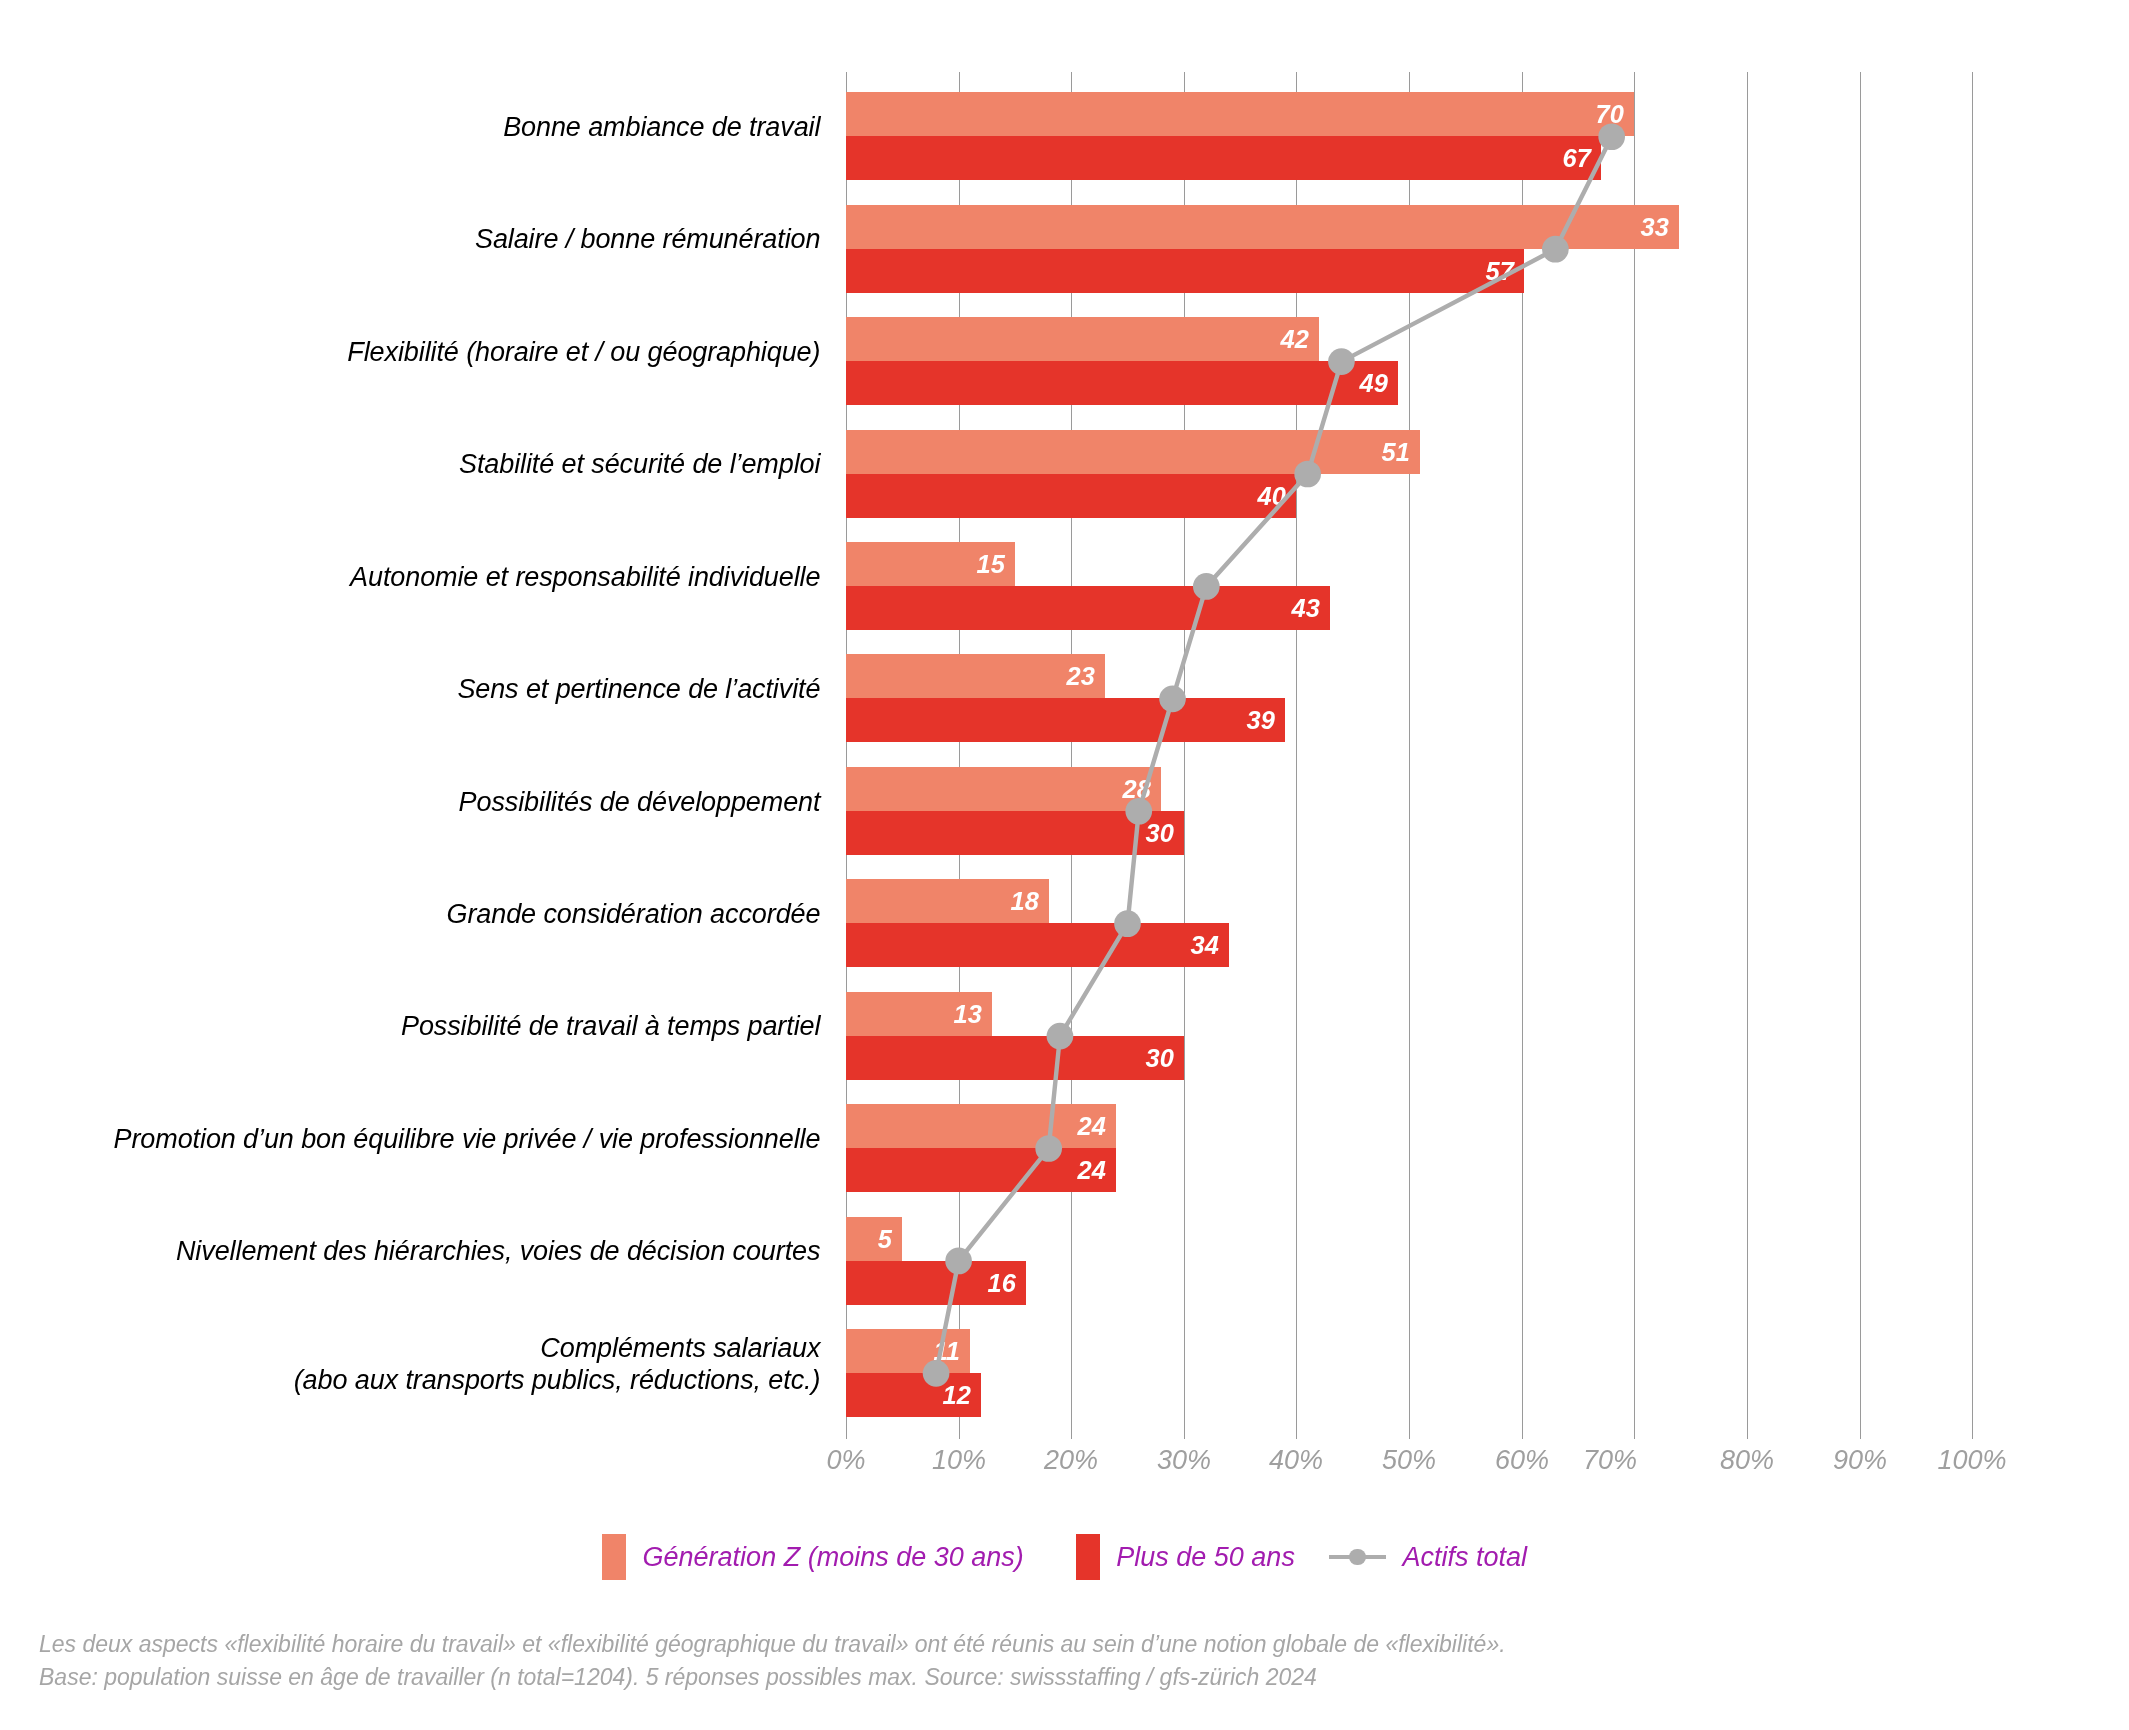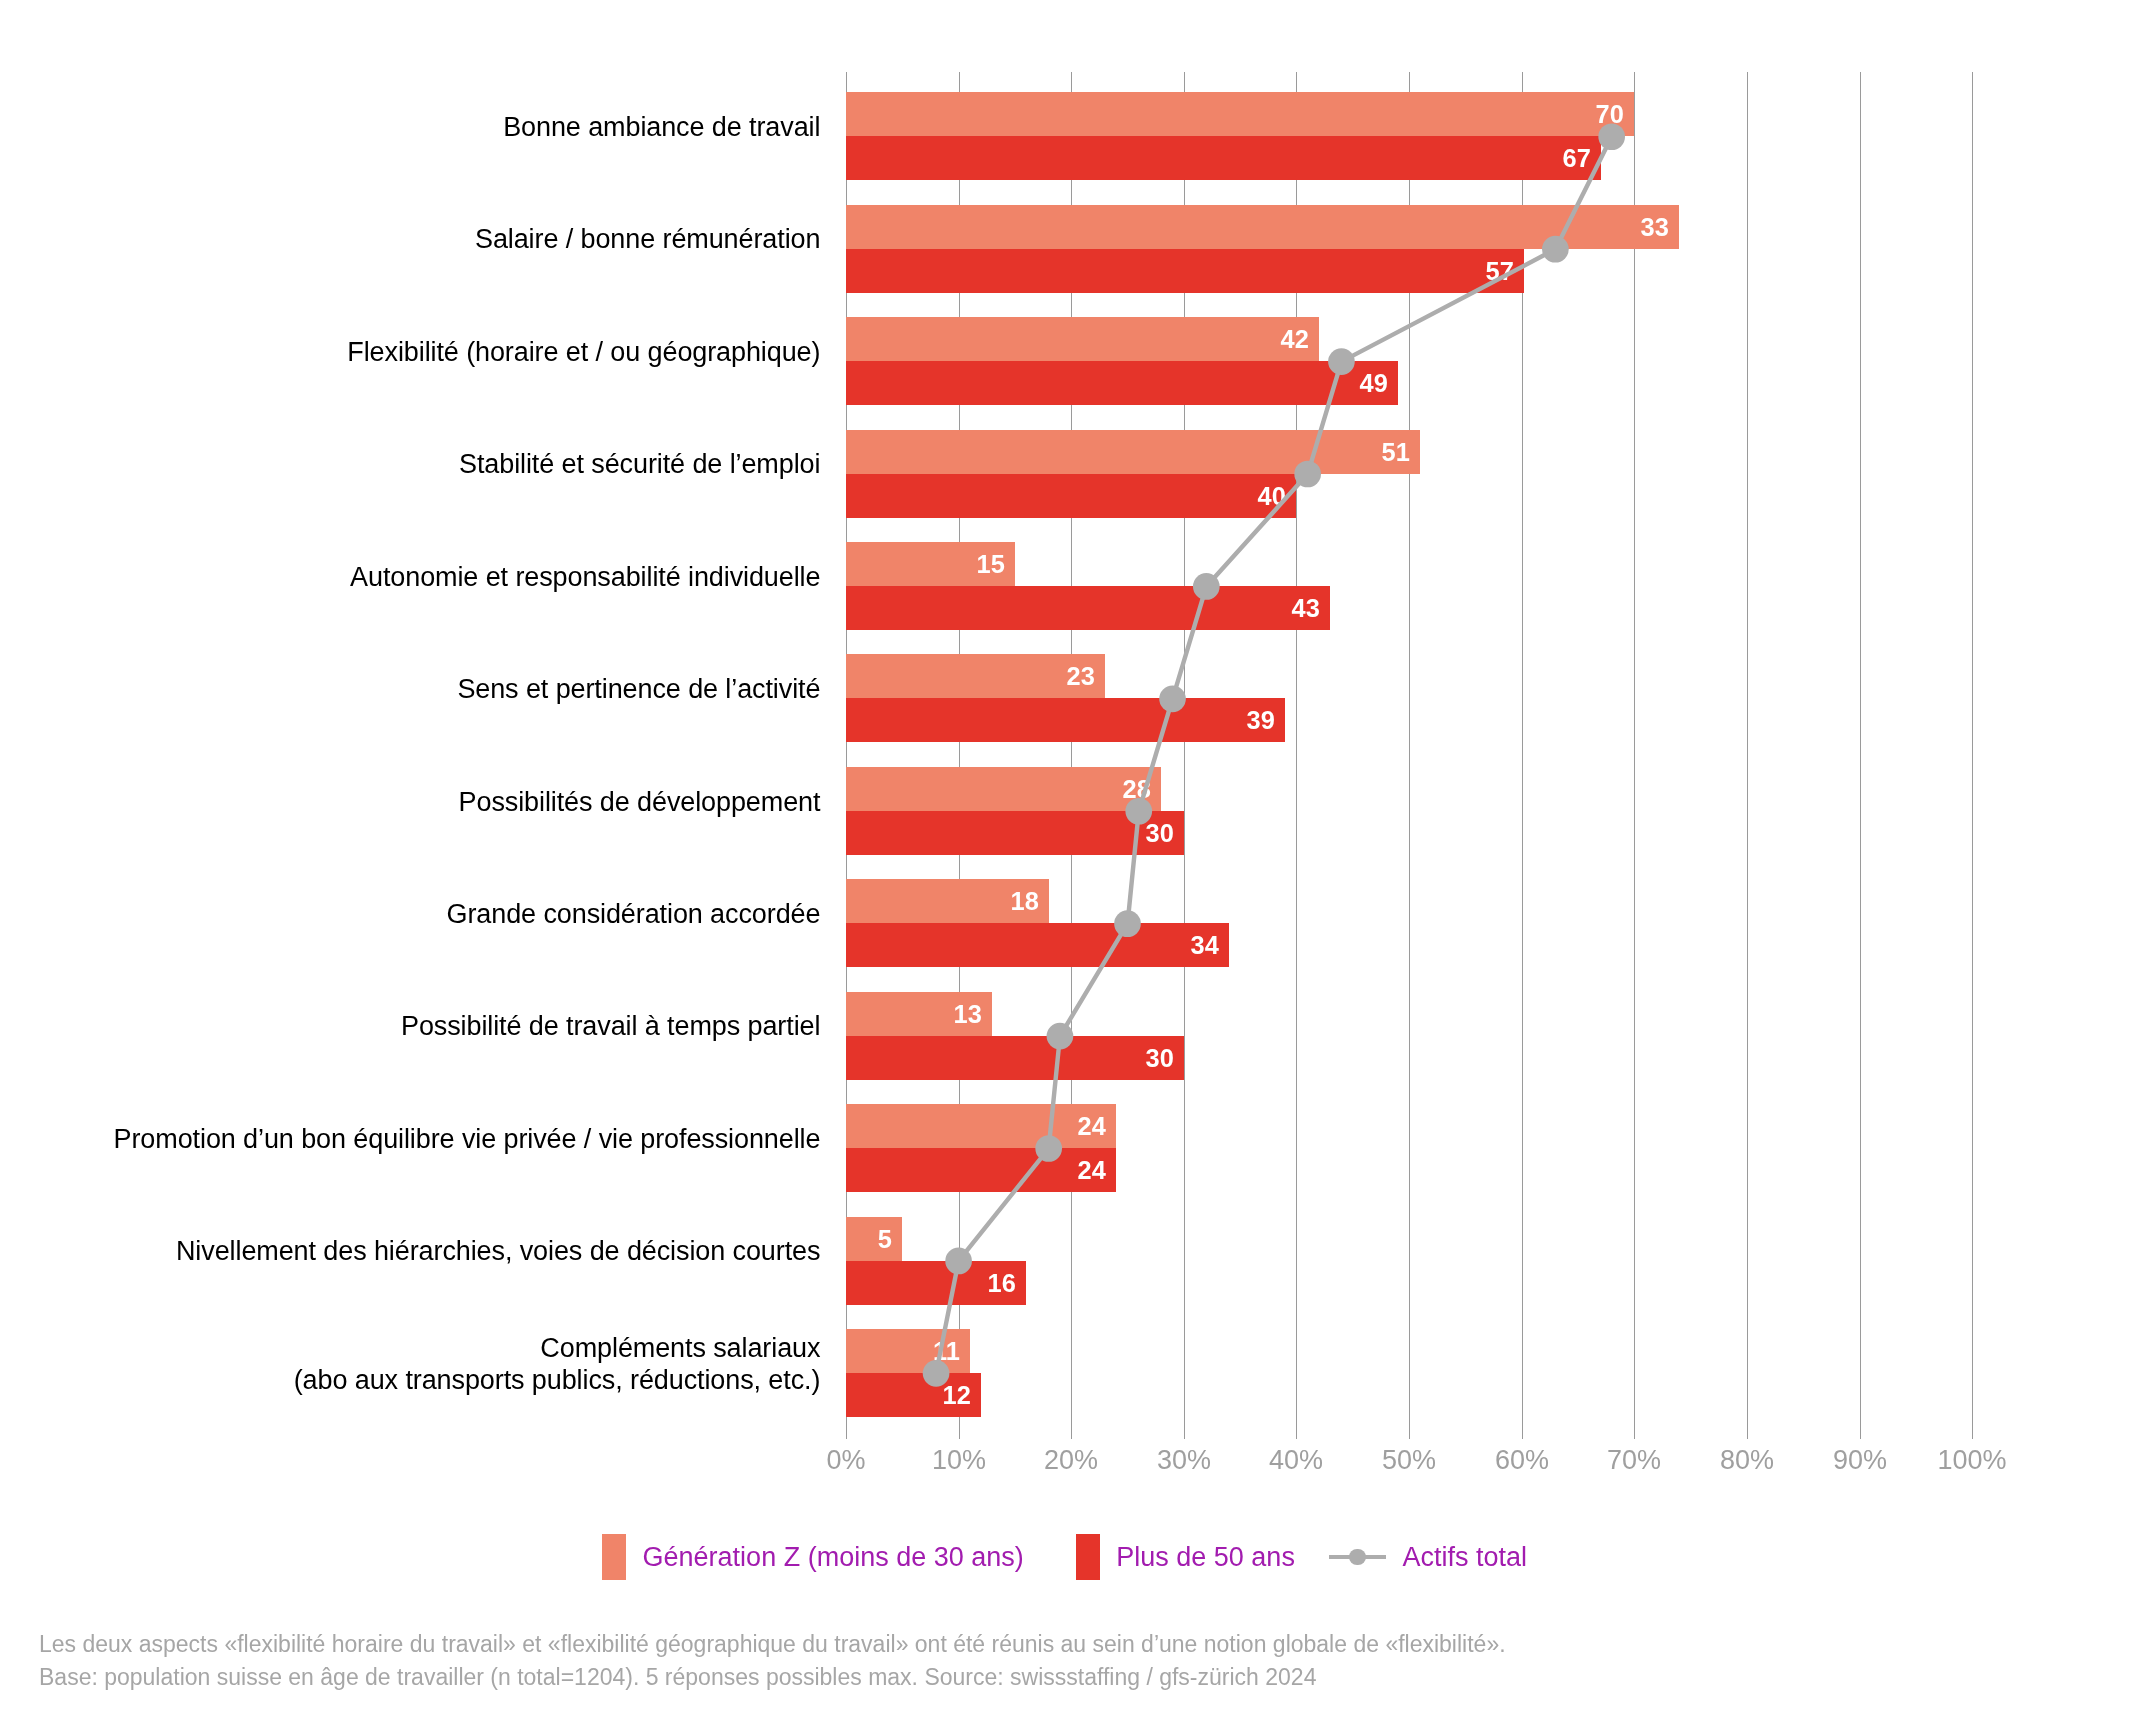--- a/index.html
+++ b/index.html
@@ -2,21 +2,21 @@
 <html style="font-size:10.2px"><head>
 <meta charset="utf-8">
 <style>
   html,body{margin:0;padding:0;}
   body{
     width:2129px;height:1730px;
     background:#ffffff;
     font-family:"Liberation Sans", sans-serif;
     overflow:hidden;
   }
-  #root{position:relative;width:2129px;height:1272px;}
+  #root{position:relative;width:2129px;height:1272px;font-style:italic;}
 
   
   .cat-col{
     position:absolute;
     left:25.4px; top:72px;
     width:795px;
     height:1349px;
   }
   .cat-row{
     position:absolute;
@@ -286,21 +286,21 @@
       <div class="xtick" style="left: 225px;">20%</div>
       <div class="xtick-mark" style="left: 338px;"></div>
       <div class="xtick" style="left: 338px;">30%</div>
       <div class="xtick-mark" style="left: 450px;"></div>
       <div class="xtick" style="left: 450px;">40%</div>
       <div class="xtick-mark" style="left: 563px;"></div>
       <div class="xtick" style="left: 563px;">50%</div>
       <div class="xtick-mark" style="left: 676px;"></div>
       <div class="xtick" style="left: 676px;">60%</div>
       <div class="xtick-mark" style="left: 788px;"></div>
-      <div class="xtick" style="left: 788px;">70%</div>
+      <div class="xtick" style="left: 764px;">70%</div>
       <div class="xtick-mark" style="left: 901px;"></div>
       <div class="xtick" style="left: 901px;">80%</div>
       <div class="xtick-mark" style="left: 1014px;"></div>
       <div class="xtick" style="left: 1014px;">90%</div>
       <div class="xtick-mark" style="left: 1126px;"></div>
       <div class="xtick" style="left: 1126px;">100%</div>
     </div>
 
   <div class="legend">
     <div class="legend-item">

